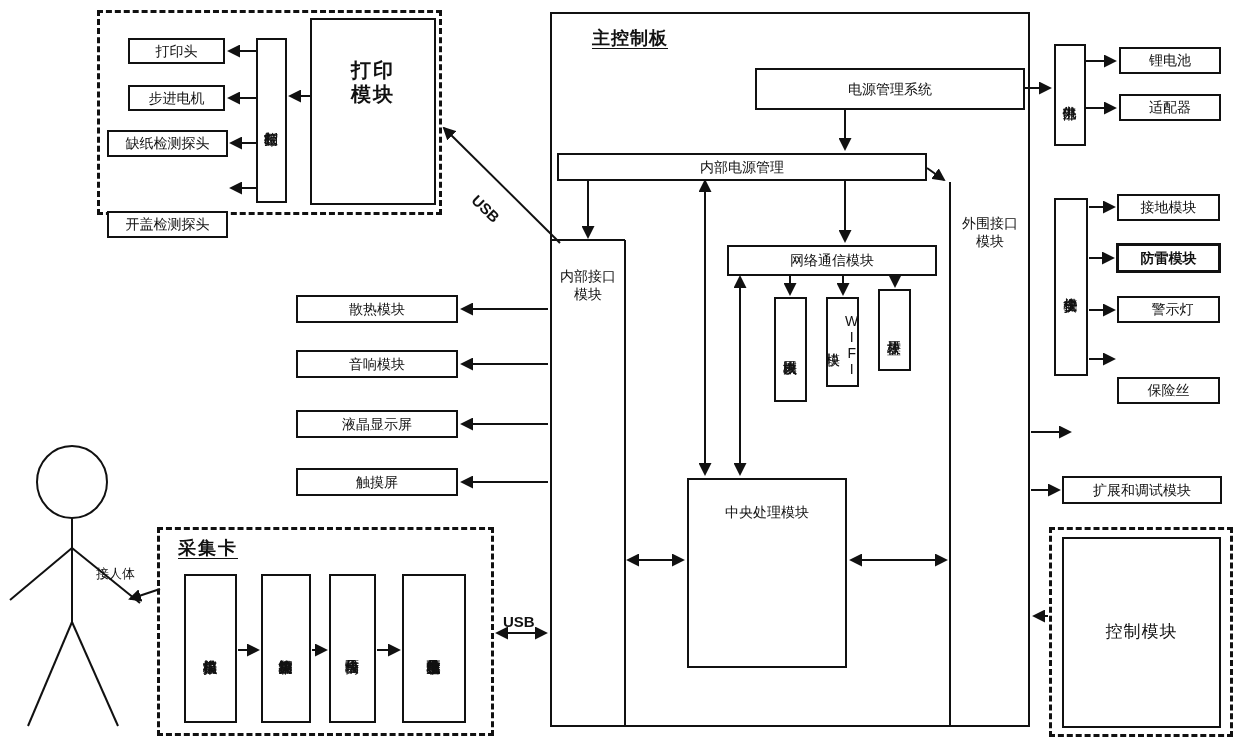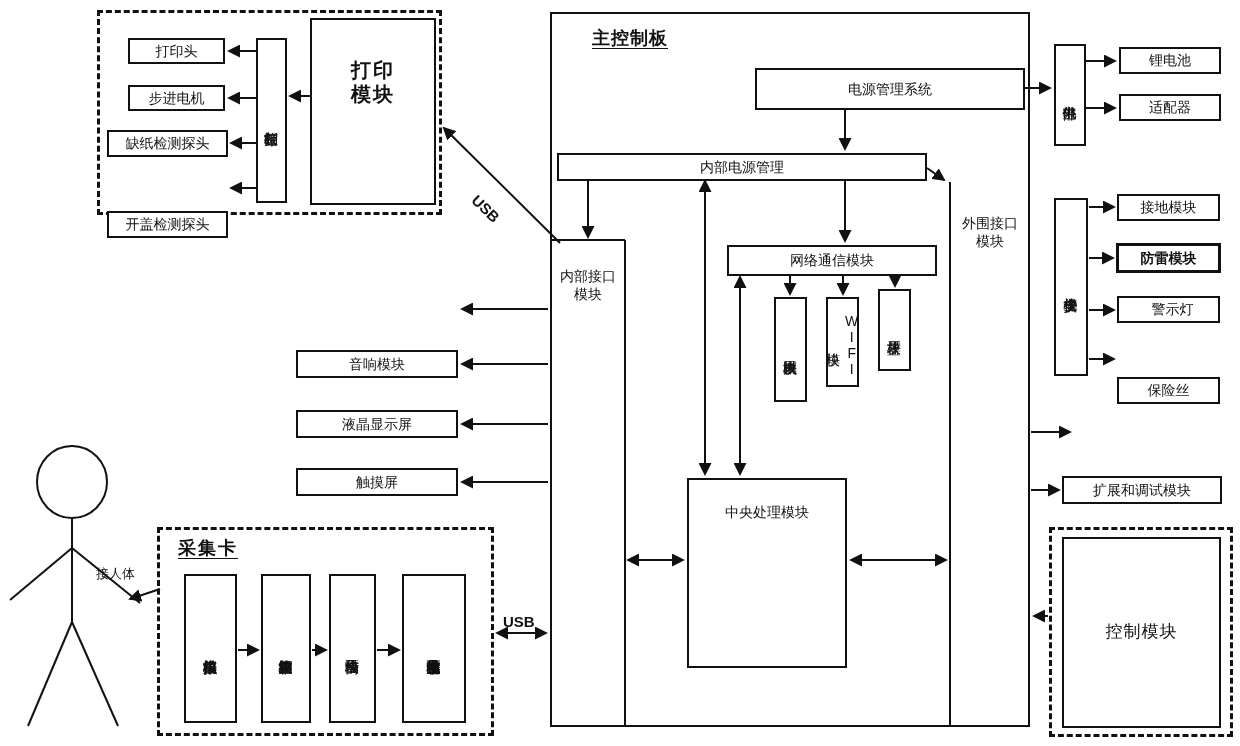--- a/index.html
+++ b/index.html
@@ -141,20 +141,23 @@
   <div class="box vbox" style="left:826px;top:297px;width:33px;height:90px;--mh:58px;">
     <span>WIFI模块</span>
   </div>
   <div class="box vbox" style="left:878px;top:289px;width:33px;height:82px;--mh:42px;">
     <span>蓝牙模块</span>
   </div>
   <div class="box cpu-box" style="left:687px;top:478px;width:160px;height:190px;">
     <span>中央处理模块</span>
   </div>
 
+  <div class="box" style="left:296px;top:295px;width:162px;height:28px;">
+    <span>散热模块</span>
+  </div>
   <div class="box" style="left:296px;top:350px;width:162px;height:28px;">
     <span>音响模块</span>
   </div>
   <div class="box" style="left:296px;top:410px;width:162px;height:28px;">
     <span>液晶显示屏</span>
   </div>
   <div class="box" style="left:296px;top:468px;width:162px;height:28px;">
     <span>触摸屏</span>
   </div>
 

